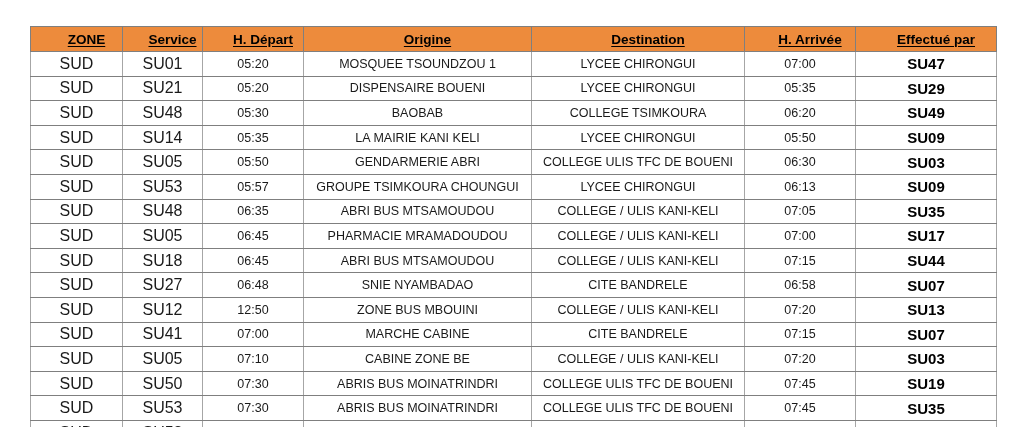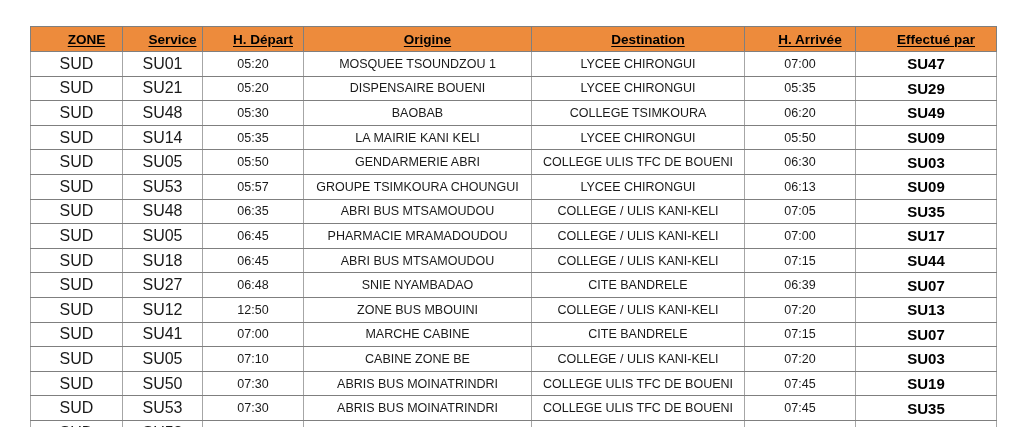--- a/index.html
+++ b/index.html
@@ -198,21 +198,21 @@
           <td class="cell-destination">COLLEGE / ULIS KANI-KELI</td>
           <td class="cell-arrivee">07:15</td>
           <td class="cell-effectue">SU44</td>
         </tr>
         <tr>
           <td class="cell-zone">SUD</td>
           <td class="cell-service">SU27</td>
           <td class="cell-depart">06:48</td>
           <td class="cell-origine">SNIE NYAMBADAO</td>
           <td class="cell-destination">CITE BANDRELE</td>
-          <td class="cell-arrivee">06:39</td>
+          <td class="cell-arrivee">06:58</td>
           <td class="cell-effectue">SU07</td>
         </tr>
         <tr>
           <td class="cell-zone">SUD</td>
           <td class="cell-service">SU12</td>
           <td class="cell-depart">12:50</td>
           <td class="cell-origine">ZONE BUS MBOUINI</td>
           <td class="cell-destination">COLLEGE / ULIS KANI-KELI</td>
           <td class="cell-arrivee">07:20</td>
           <td class="cell-effectue">SU13</td>

